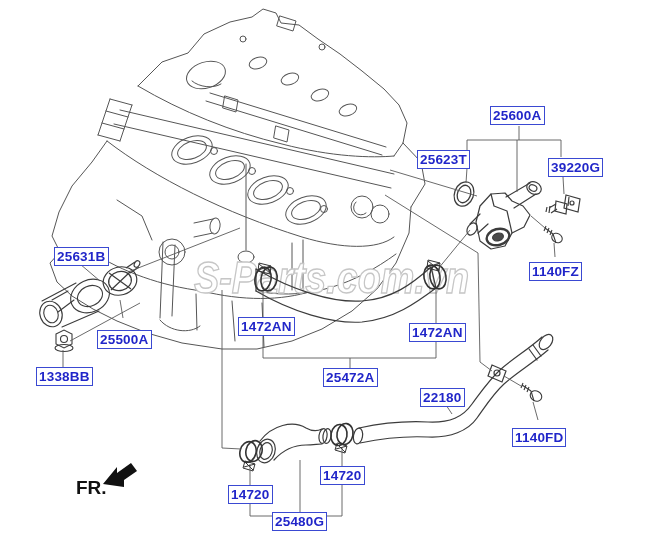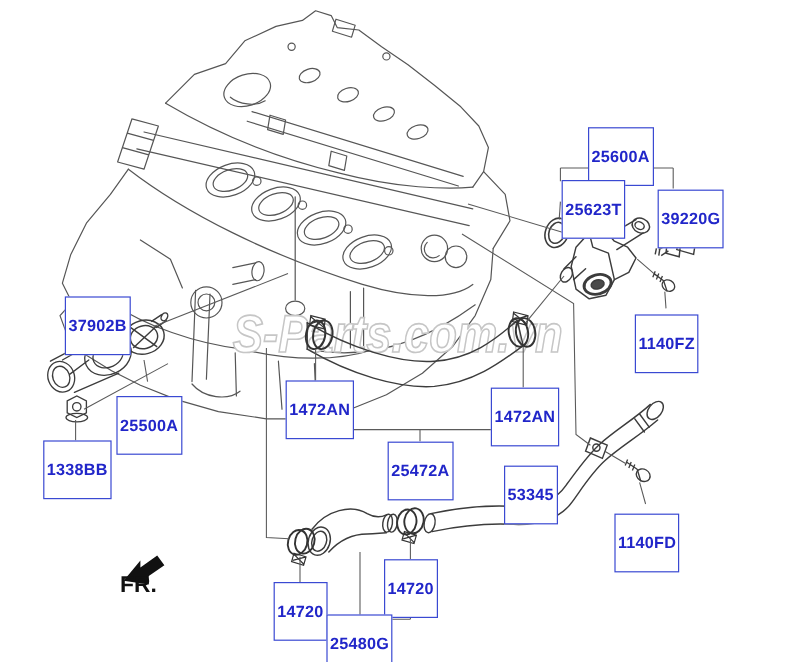--- a/index.html
+++ b/index.html
@@ -8,29 +8,28 @@
     font-family:"Liberation Sans",sans-serif;
   }
   .stage svg{position:absolute;left:0;top:0;}
   .part-label{
     position:absolute;
     border:1.5px solid #3a49d2;
     color:#2126c9;
     background:#ffffff;
     font:700 13.5px/15px "Liberation Sans",sans-serif;
     letter-spacing:.2px;
-    padding:16px 2px;
+    padding:1px 2px;
     white-space:nowrap;
     cursor:pointer;
   }
   .fr-label{
     position:absolute;left:76px;top:477px;
     color:#111111;
     font:700 19px/22px "Liberation Sans",sans-serif;
-    margin-left:24px;
   }
 </style>
 </head>
 <body>
 
 <div class="stage">
 
 <svg width="661" height="552" viewBox="0 0 661 552">
 
   <g fill="none" stroke="#565656" stroke-width="1" stroke-linejoin="round" stroke-linecap="round">
@@ -216,30 +215,30 @@
     <path d="M250,464 L250,485 M250,503 L250,516 M342,447 L342,466 M342,484 L342,516 M250,516 L342,516 M300,460 L300,528"></path>
 
     <path d="M446,405 L452,414"></path>
     <path d="M504,376 L521,386 M533,402 L538,420"></path>
   </g>
 
   <path d="M103,484 L117,467 L117,473 L131,463 L137,471 L124,480 L124,487 Z" fill="#111111" stroke="none"></path>
 </svg>
 
 <div class="part-label" style="left:490px;top:106px">25600A</div>
-<div class="part-label" style="left:468px;top:150px">25623T</div>
+<div class="part-label" style="left:417px;top:150px">25623T</div>
 <div class="part-label" style="left:548px;top:158px">39220G</div>
 <div class="part-label" style="left:529px;top:262px">1140FZ</div>
-<div class="part-label" style="left:54px;top:247px">37902B</div>
+<div class="part-label" style="left:54px;top:247px">25631B</div>
 <div class="part-label" style="left:97px;top:330px">25500A</div>
 <div class="part-label" style="left:36px;top:367px">1338BB</div>
 <div class="part-label" style="left:238px;top:317px">1472AN</div>
 <div class="part-label" style="left:409px;top:323px">1472AN</div>
 <div class="part-label" style="left:323px;top:368px">25472A</div>
-<div class="part-label" style="left:420px;top:388px">53345</div>
+<div class="part-label" style="left:420px;top:388px">22180</div>
 <div class="part-label" style="left:512px;top:428px">1140FD</div>
 <div class="part-label" style="left:320px;top:466px">14720</div>
 <div class="part-label" style="left:228px;top:485px">14720</div>
 <div class="part-label" style="left:272px;top:512px">25480G</div>
 
 <div class="fr-label">FR.</div>
 
 </div>
 
 </body></html>

